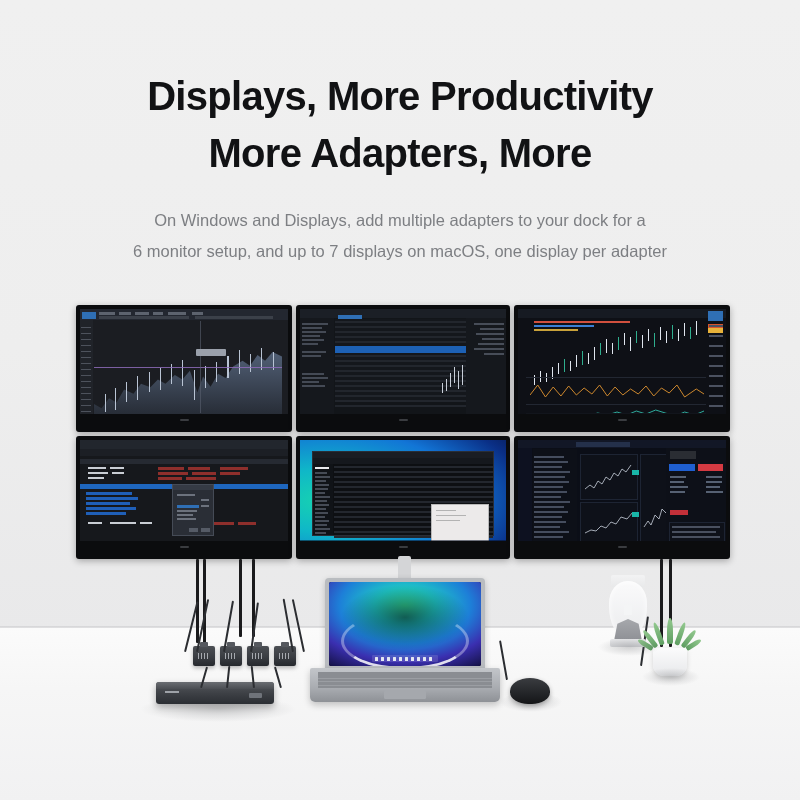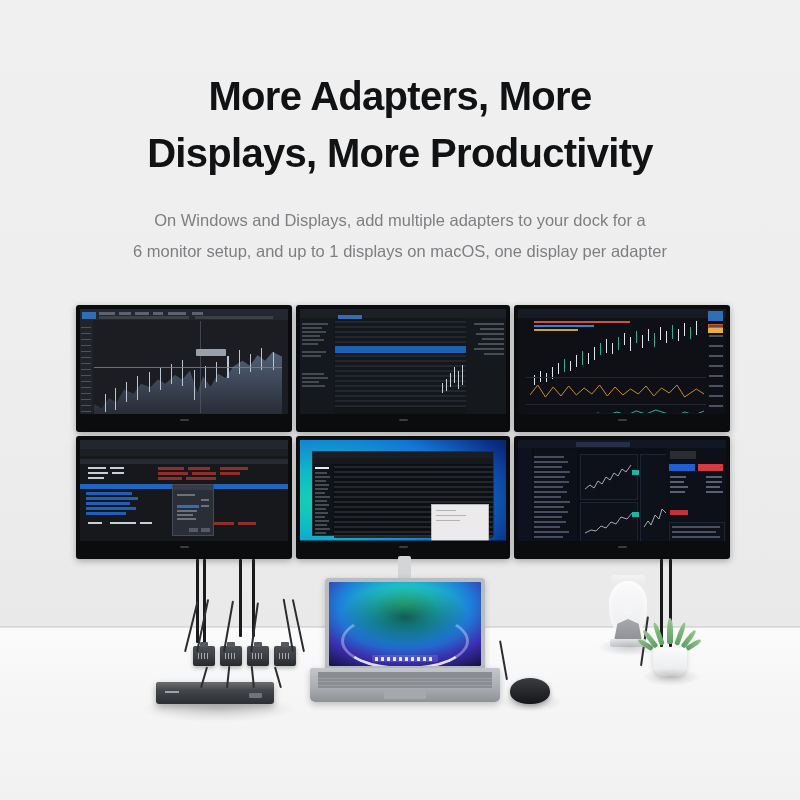--- a/index.html
+++ b/index.html
@@ -221,27 +221,27 @@
 </head>
 <body>
 
 <div class="page">
 
   <div class="wall"></div>
   <div class="desk-edge"></div>
   <div class="desk"></div>
 
   <div class="headline">
+    <div>Displays, More Productivity</div>
     <div>More Adapters, More</div>
-    <div>Displays, More Productivity</div>
   </div>
 
   <div class="subhead">
     <div>On Windows and Displays, add multiple adapters to your dock for a</div>
-    <div>6 monitor setup, and up to 1 displays on macOS, one display per adapter</div>
+    <div>6 monitor setup, and up to 7 displays on macOS, one display per adapter</div>
   </div>
 
   <div class="mon" id="m-tl">
     <div class="screen">
       <div class="ui">
         <div class="tl-bg"></div>
         <div class="tl-top"></div>
         <div class="tl-logo"></div>
         <div class="tl-menu" style="left:19px;width:16px"></div>
         <div class="tl-menu" style="left:39px;width:12px"></div>

